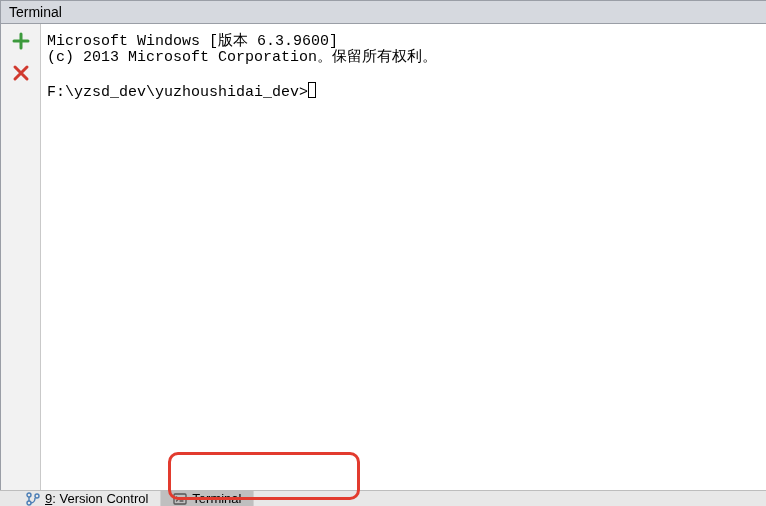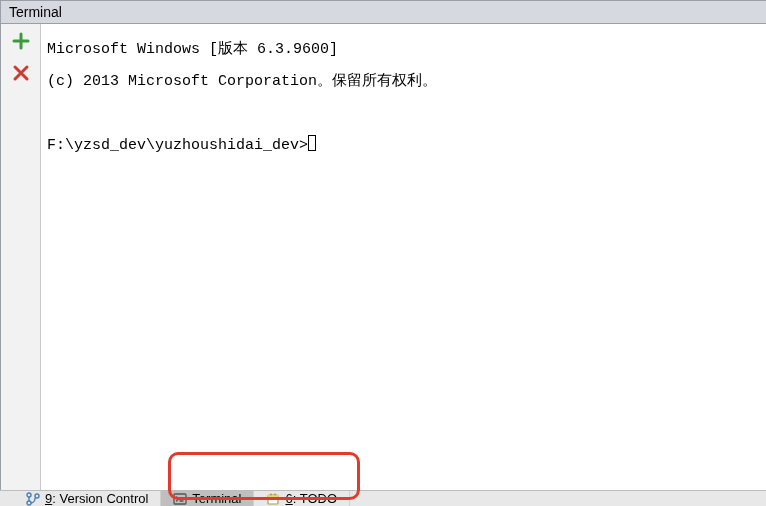--- a/index.html
+++ b/index.html
@@ -45,21 +45,21 @@
     padding-top: 8px;
     gap: 14px;
   }
   .gutter .icon { width: 18px; height: 18px; }
   .terminal-area {
     flex: 1;
     background: #fff;
     padding: 10px 6px;
     font-family: "NSimSun","SimSun","Courier New",monospace;
     font-size: 15px;
-    line-height: 32px;
+    line-height: 16px;
     color: #000;
     white-space: pre;
     overflow: hidden;
   }
   .prompt-line { display: inline; }
   .cursor {
     display: inline-block;
     width: 8px;
     height: 16px;
     border: 1px solid #000;
@@ -140,26 +140,15 @@
   </div>
   <div class="tab active">
     <span class="tab-icon">
       <svg viewBox="0 0 14 14">
           <rect x="1" y="2" width="12" height="10" rx="1" fill="none" stroke="#555" stroke-width="1.3"></rect>
           <path d="M3.5 5l2 2-2 2M7 9h3" stroke="#555" stroke-width="1.3" fill="none" stroke-linecap="round"></path>
         </svg>
     </span>
     <span>Terminal</span>
   </div>
-  <div class="tab">
-    <span class="tab-icon">
-      <svg viewBox="0 0 14 14">
-          <rect x="2" y="3" width="10" height="9" rx="1" fill="#fff" stroke="#b89b3e" stroke-width="1.2"></rect>
-          <rect x="2" y="3" width="10" height="3" fill="#f2d26b"></rect>
-          <circle cx="5" cy="2.5" r="1" fill="#b89b3e"></circle>
-          <circle cx="9" cy="2.5" r="1" fill="#b89b3e"></circle>
-        </svg>
-    </span>
-    <span><span class="underline">6</span><span>: TODO</span></span>
-  </div>
 </div>
 
 <div class="highlight-box" style="left: 168px; top: 452px; width: 192px; height: 48px;"></div>
 
 </body></html>

